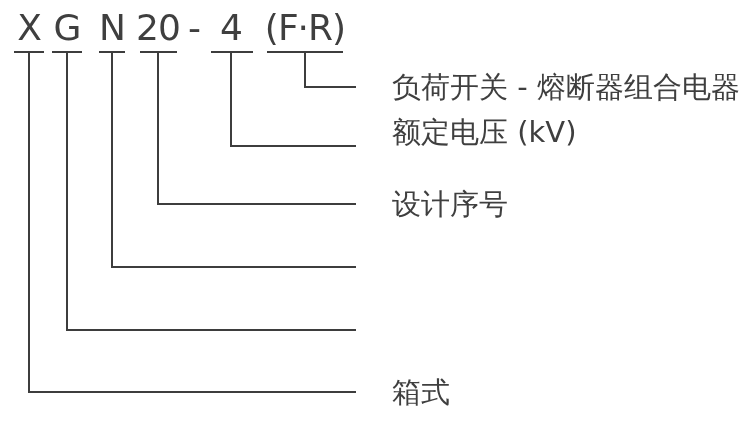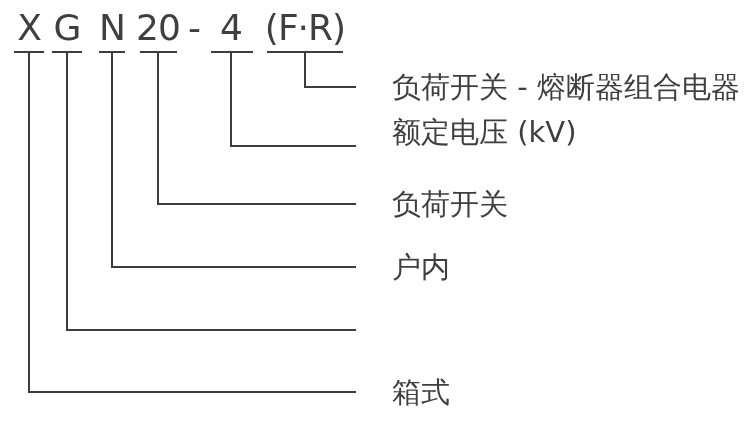--- a/index.html
+++ b/index.html
@@ -86,17 +86,16 @@
 
   <div class="hline" style="top:86px;  left:304px; width:52px"></div>
   <div class="hline" style="top:145px; left:230px; width:126px"></div>
   <div class="hline" style="top:203px; left:157px; width:199px"></div>
   <div class="hline" style="top:266px; left:111px; width:245px"></div>
   <div class="hline" style="top:329px; left:66px;  width:290px"></div>
   <div class="hline" style="top:391px; left:28px;  width:328px"></div>
 
   <div class="label" style="top:72px">负荷开关 - 熔断器组合电器</div>
   <div class="label" style="top:117px">额定电压 (kV)</div>
-  <div class="label" style="top:189px">负荷开关</div>
-  <div class="label" style="top:252px">户内</div>
+  <div class="label" style="top:189px">设计序号</div>
   <div class="label" style="top:377px">箱式</div>
 
 </div>
 
 </body></html>

